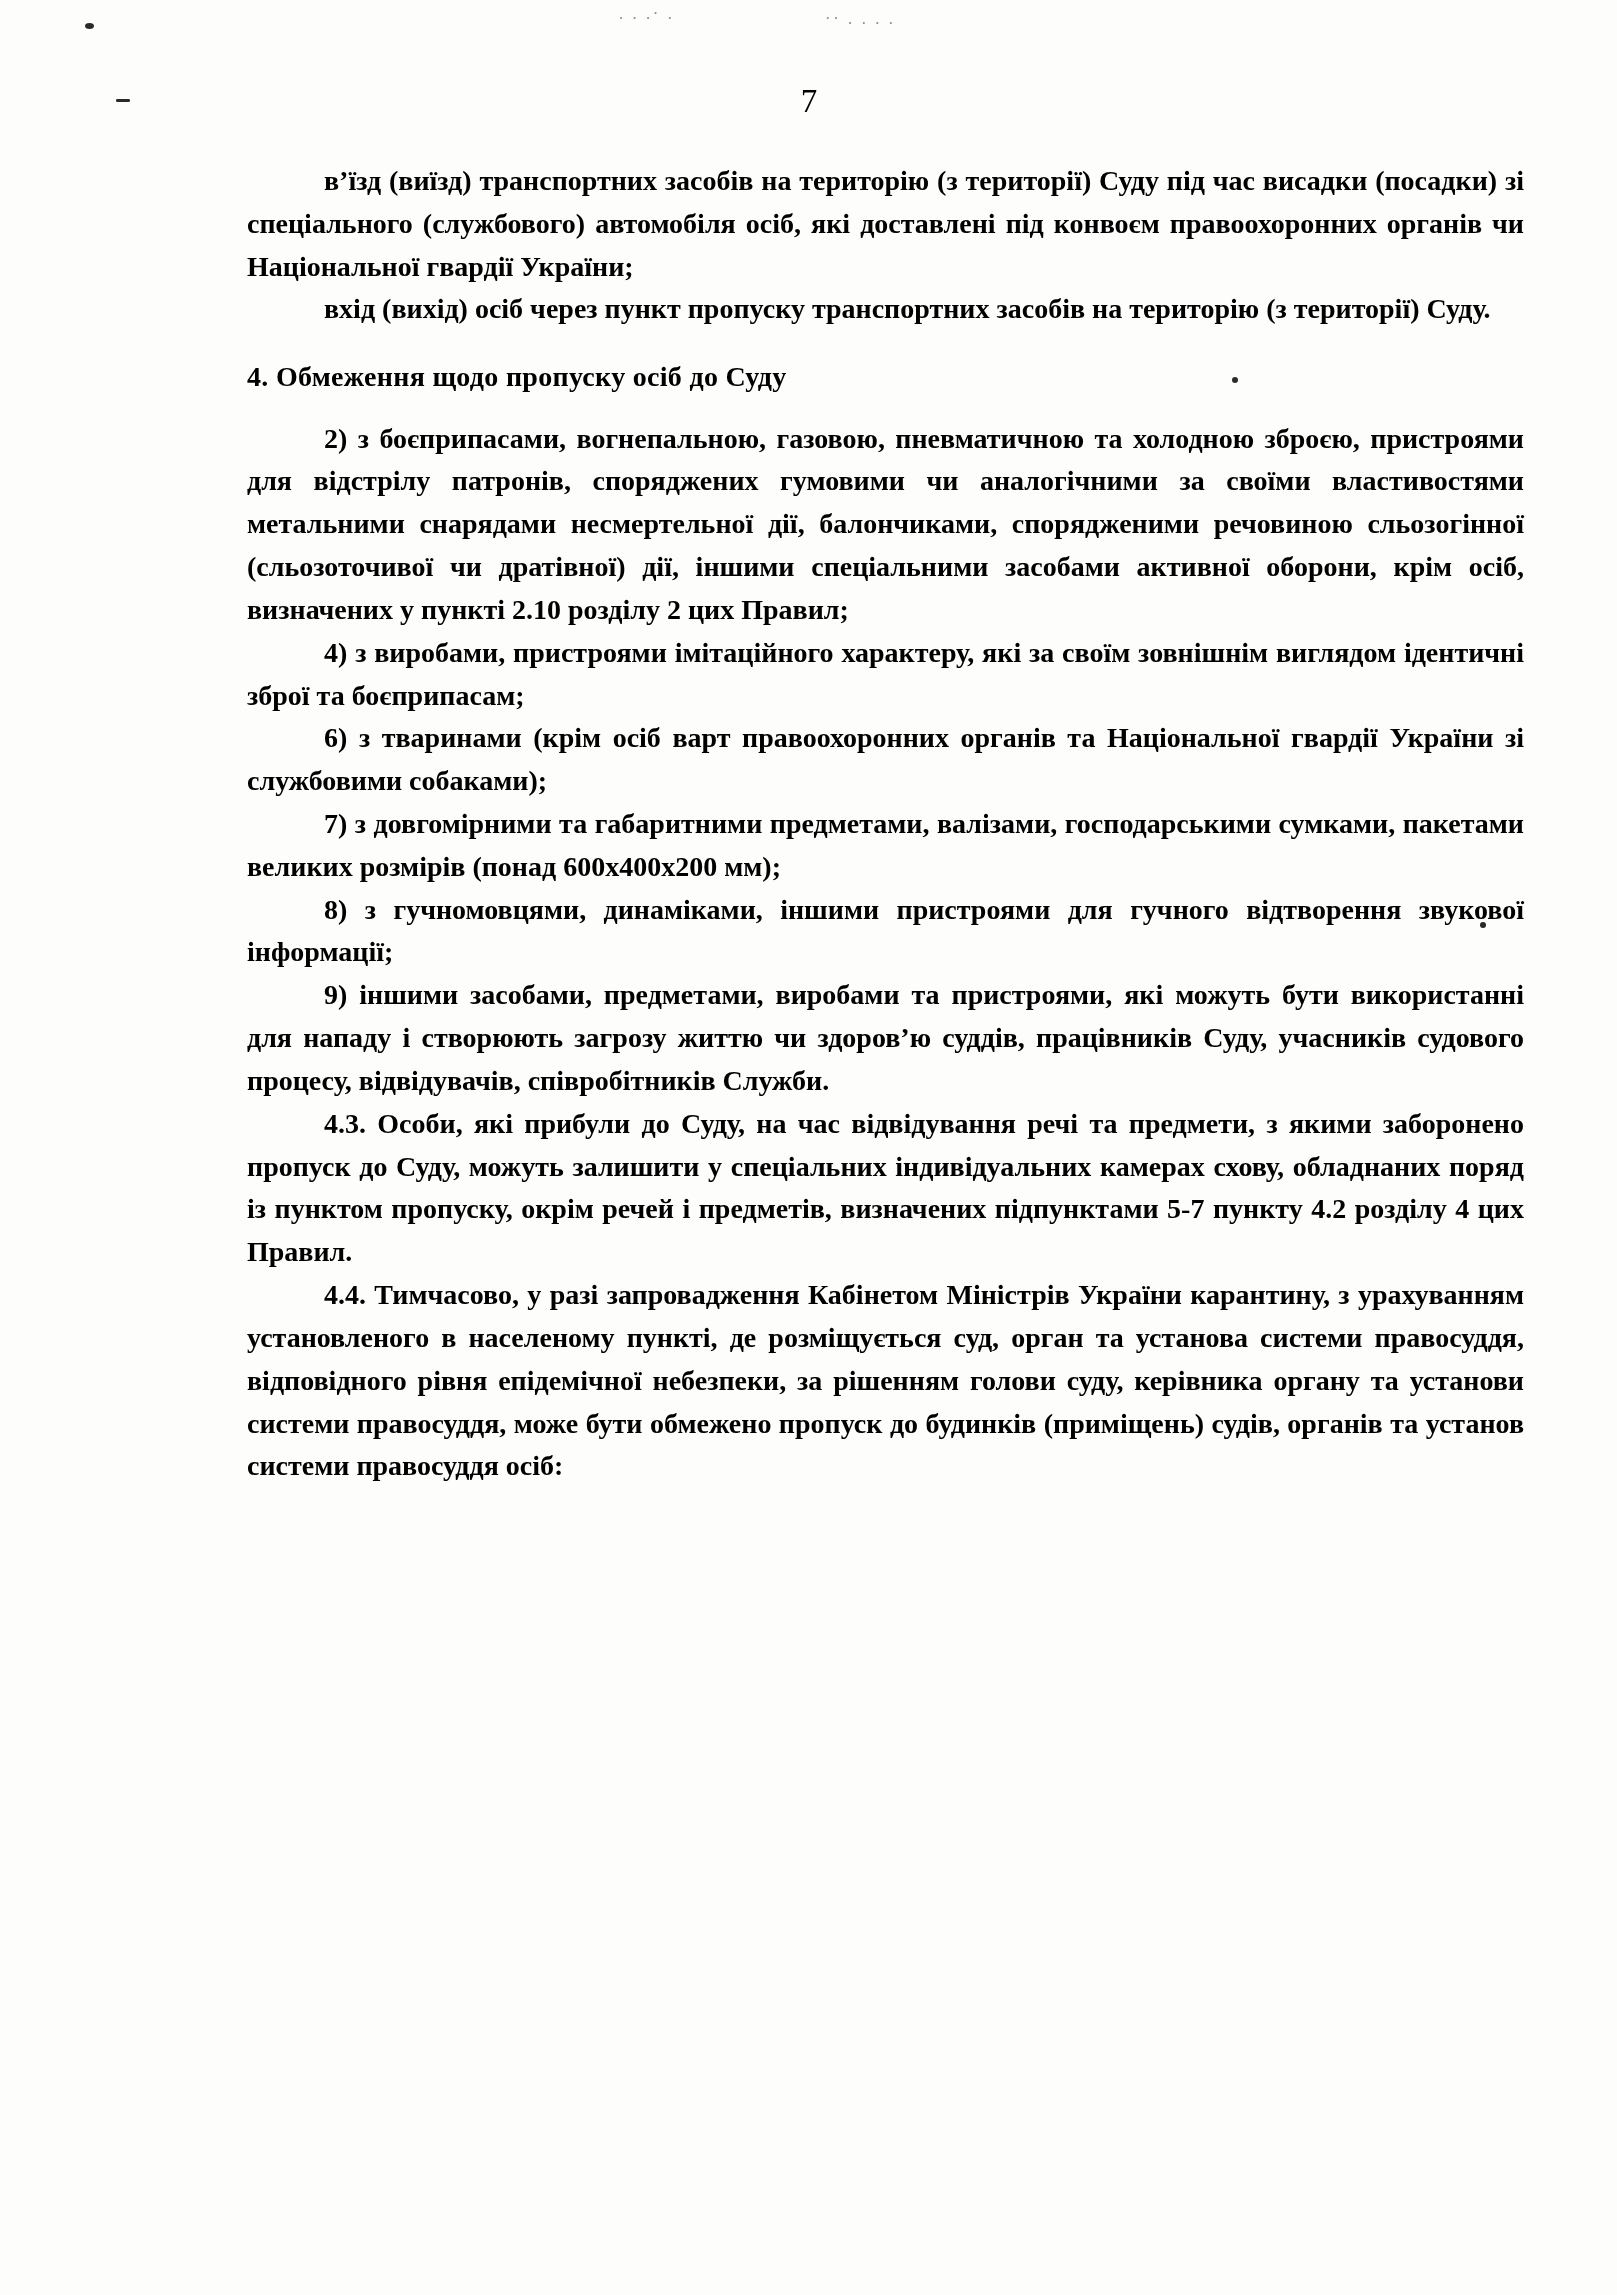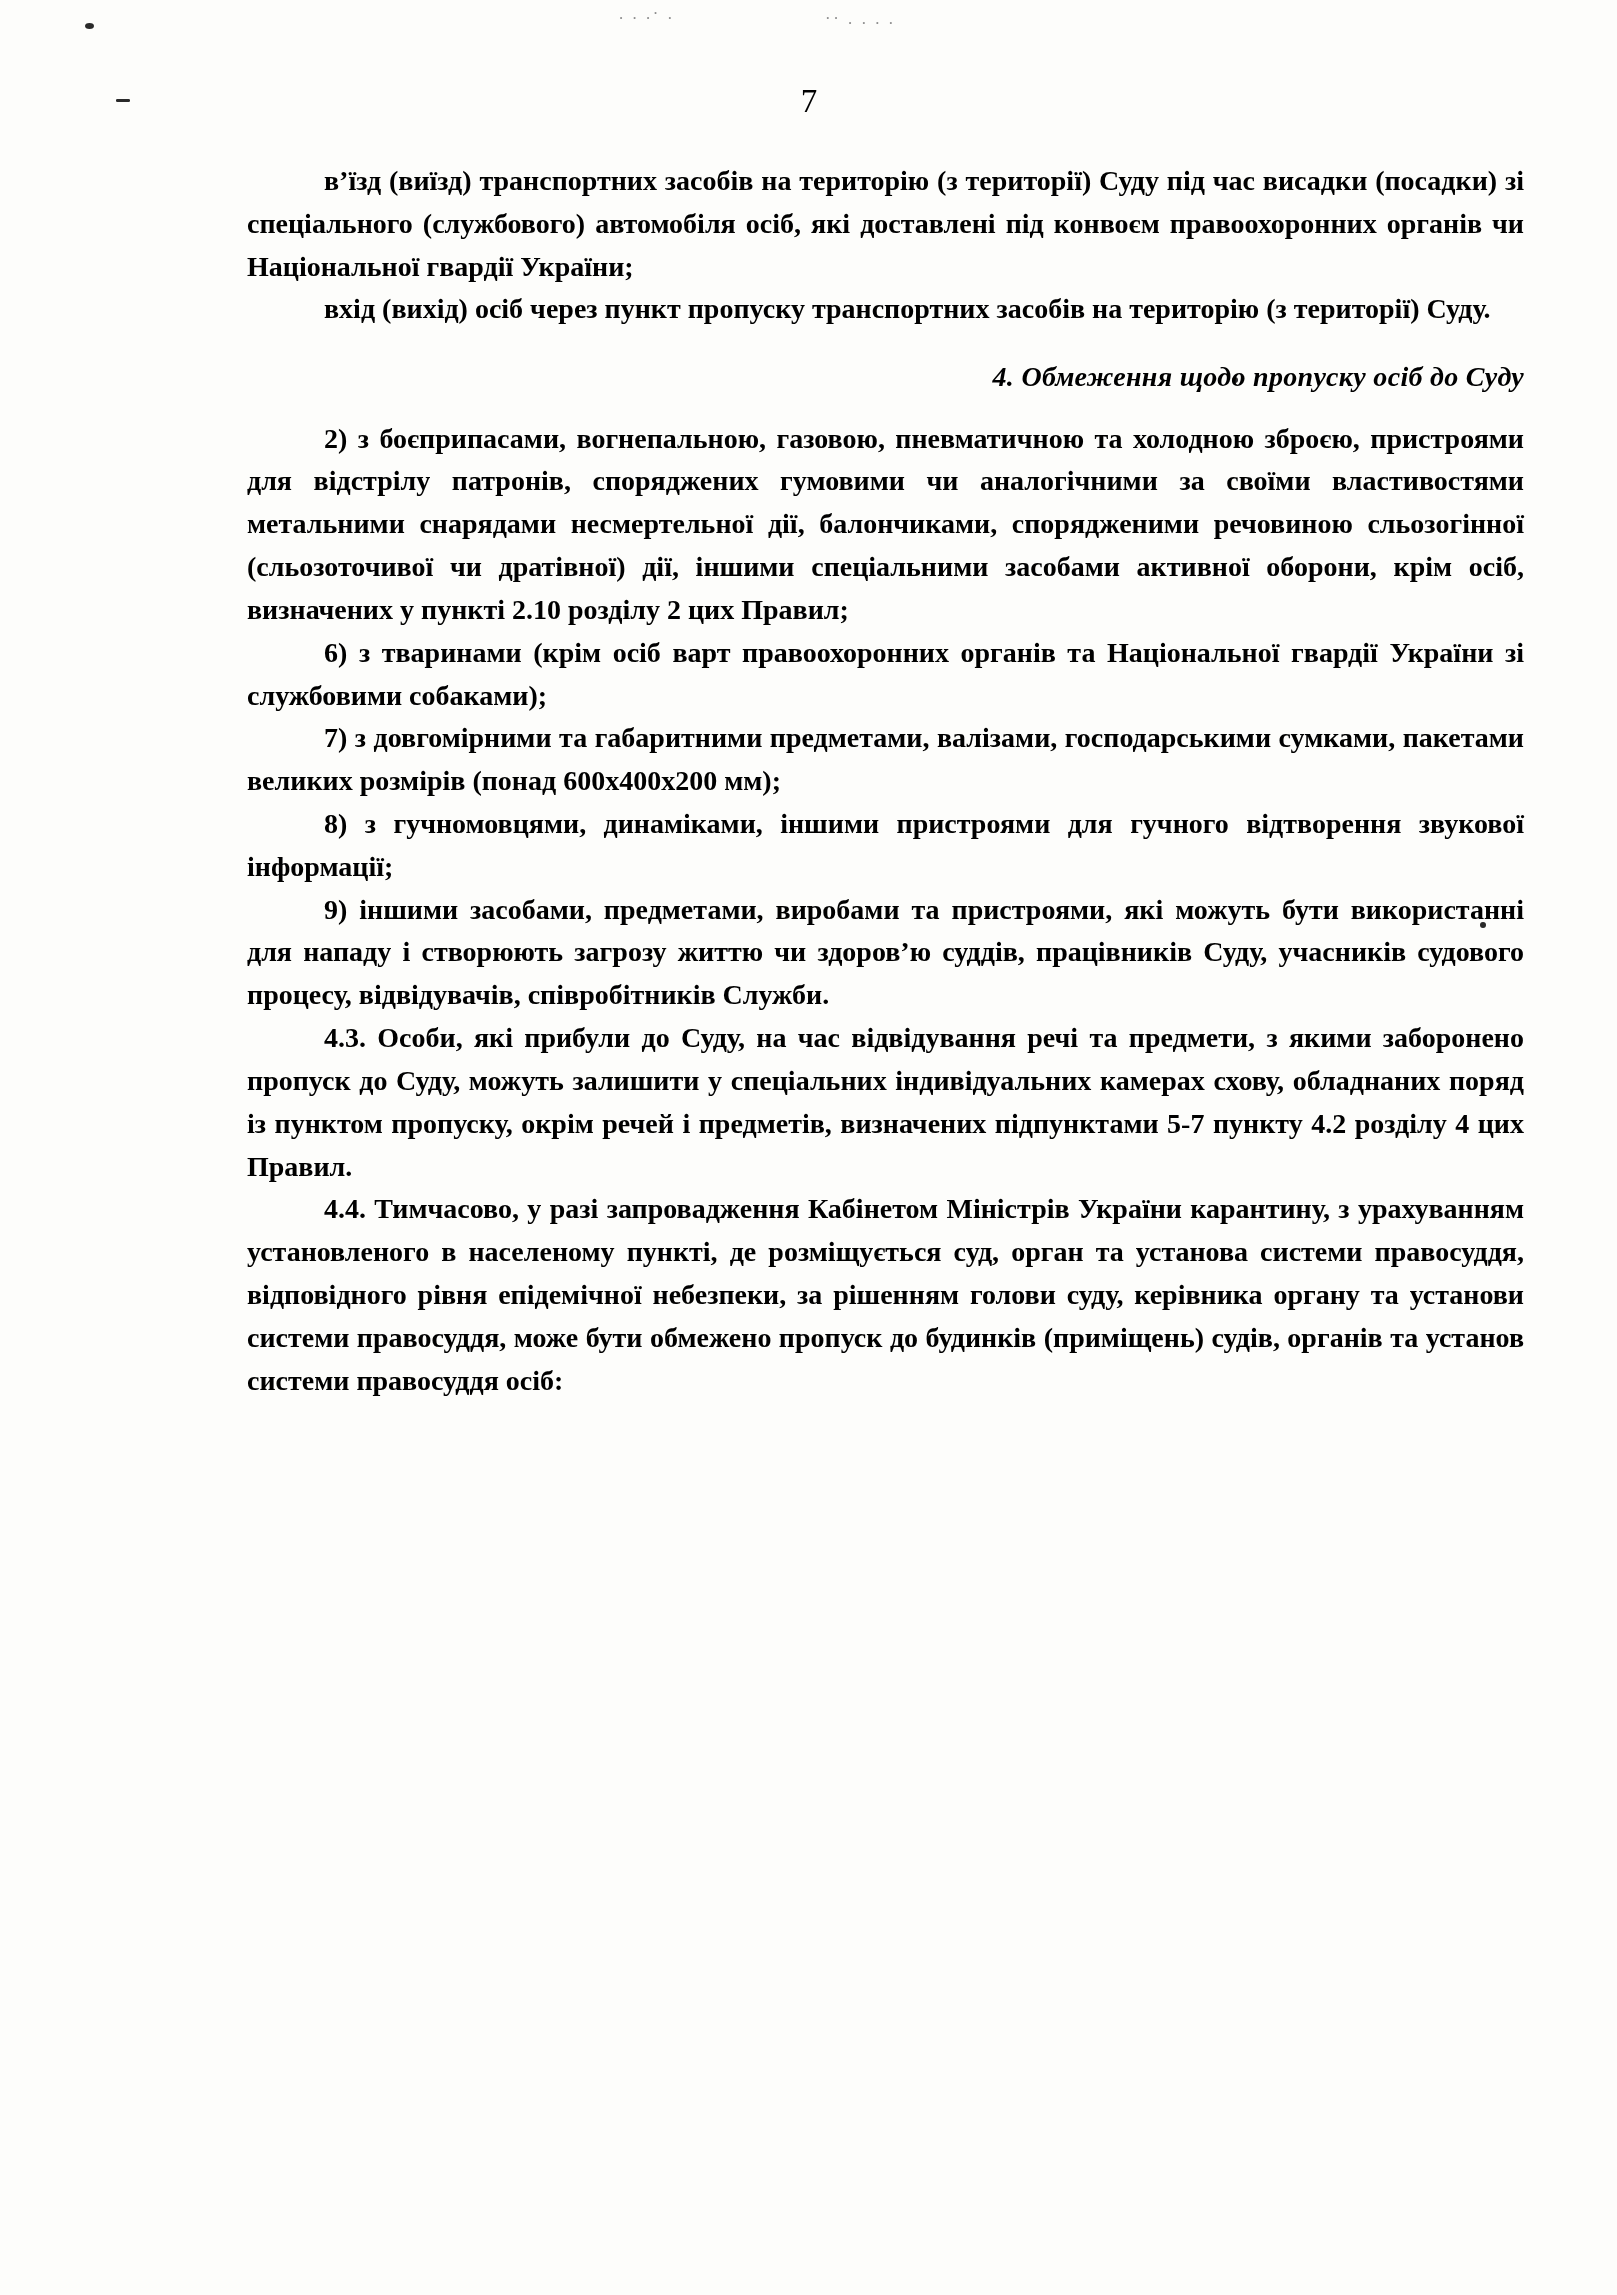--- a/index.html
+++ b/index.html
@@ -36,25 +36,24 @@
     text-justify: inter-word;
   }
   p {
     margin: 0;
     text-indent: 77px;
     font-weight: bold;
   }
   h2.section-heading {
     font-size: 28px;
     font-weight: bold;
-    text-align: right;
+    text-align: left;
     margin: 24.4px 0 19px 0;
     text-indent: 0;
     letter-spacing: 0.3px;
-    font-style: italic;
   }
   .speck {
     position: absolute;
     background: #2a2a2a;
     border-radius: 50%;
   }
   .speck.s1 { left: 85px; top: 23px; width: 9px; height: 5.8px; }
   .speck.s2 { left: 116px; top: 99px; width: 14px; height: 3.2px; border-radius: 1.3px; }
   .speck.s3 { left: 1232px; top: 377px; width: 6.4px; height: 6.4px; }
   .speck.s4 { left: 1480px; top: 922px; width: 5.8px; height: 5.8px; }
@@ -84,20 +83,21 @@
   <div class="page-number">7</div>
 
   <div class="content">
 
     <p>в’їзд (виїзд) транспортних засобів на територію (з території) Суду під час висадки (посадки) зі спеціального (службового) автомобіля осіб, які доставлені під конвоєм правоохоронних органів чи Національної гвардії України;</p>
     <p>вхід (вихід) осіб через пункт пропуску транспортних засобів на територію (з території) Суду.</p>
 
     <h2 class="section-heading">4.  Обмеження щодо пропуску осіб до Суду</h2>
 
     <p>2) з боєприпасами, вогнепальною, газовою, пневматичною та холодною зброєю, пристроями для відстрілу патронів, споряджених гумовими чи аналогічними за своїми властивостями метальними снарядами несмертельної дії, балончиками, спорядженими речовиною сльозогінної (сльозоточивої чи дратівної) дії, іншими спеціальними засобами активної оборони, крім осіб, визначених у пункті 2.10 розділу 2 цих Правил;</p>
+    <p>4) з виробами, пристроями імітаційного характеру, які за своїм зовнішнім виглядом ідентичні зброї та боєприпасам;</p>
     <p>6) з тваринами (крім осіб варт правоохоронних органів та Національної гвардії України зі службовими собаками);</p>
     <p>7) з довгомірними та габаритними предметами, валізами, господарськими сумками, пакетами великих розмірів (понад 600х400х200 мм);</p>
     <p>8) з гучномовцями, динаміками, іншими пристроями для гучного відтворення звукової інформації;</p>
     <p>9) іншими засобами, предметами, виробами та пристроями, які можуть бути використанні для нападу і створюють загрозу життю чи здоров’ю суддів, працівників Суду, учасників судового процесу, відвідувачів, співробітників Служби.</p>
     <p>4.3. Особи, які прибули до Суду, на час відвідування речі та предмети, з якими заборонено пропуск до Суду, можуть залишити у спеціальних індивідуальних камерах схову, обладнаних поряд із пунктом пропуску, окрім речей і предметів, визначених підпунктами 5-7 пункту 4.2 розділу 4 цих Правил.</p>
     <p>4.4. Тимчасово, у разі запровадження Кабінетом Міністрів України карантину, з урахуванням установленого в населеному пункті, де розміщується суд, орган та установа системи правосуддя, відповідного рівня епідемічної небезпеки, за рішенням голови суду, керівника органу та установи системи правосуддя, може бути обмежено пропуск до будинків (приміщень) судів, органів та установ системи правосуддя осіб:</p>
 
   </div>
 </div>
 

